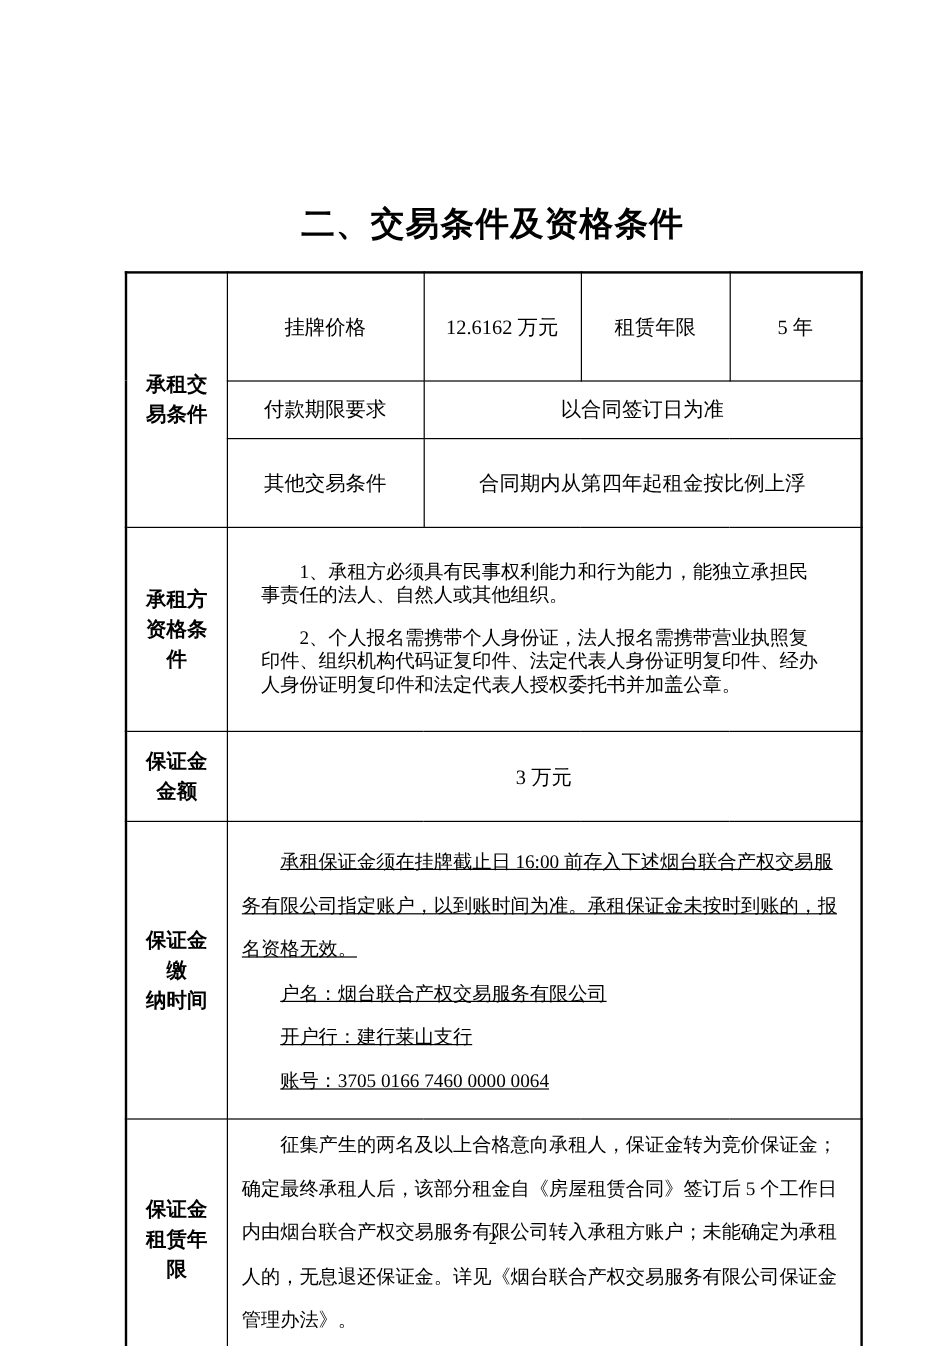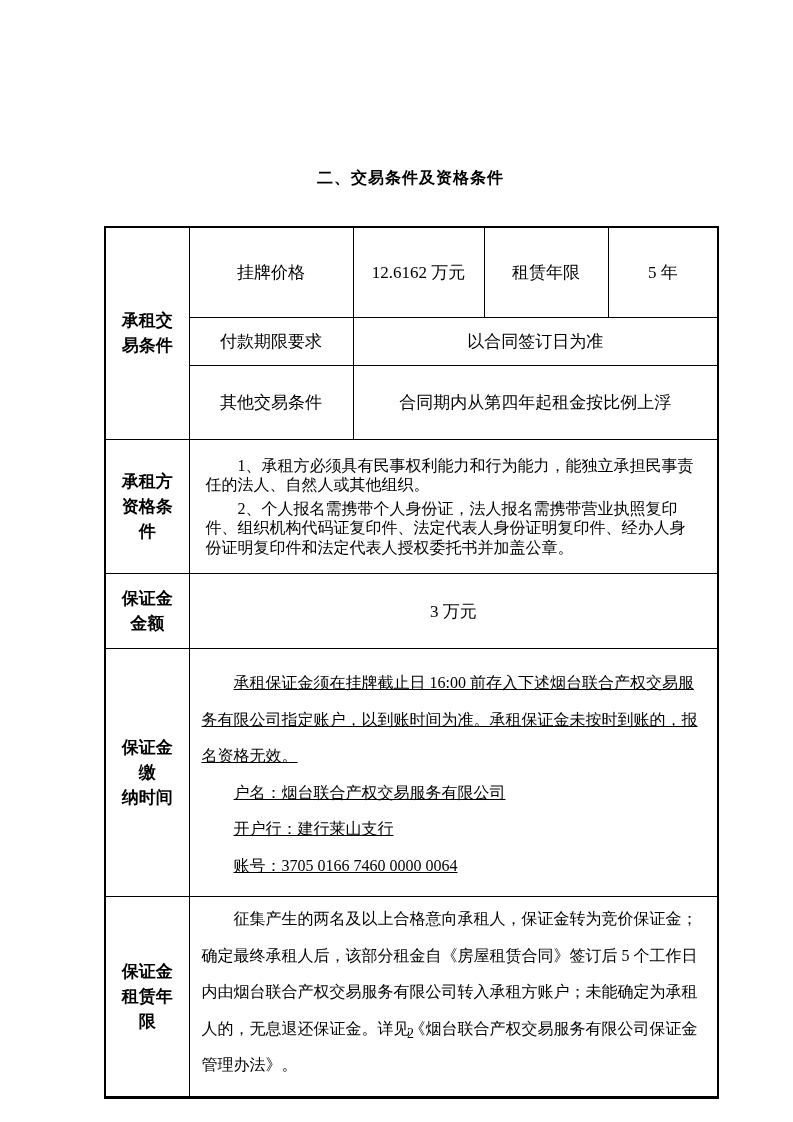--- a/index.html
+++ b/index.html
@@ -14,21 +14,21 @@
     font-family: "Liberation Serif", serif;
     color: #000000;
     overflow: hidden;
   }
   .page-title {
     position: absolute;
     top: 168px;
     left: 104px;
     width: 613px;
     text-align: center;
-    font-size: 16px;
+    font-size: 28px;
     font-weight: bold;
     letter-spacing: 1px;
   }
   .doc-table {
     position: absolute;
     top: 226px;
     left: 104px;
     width: 613px;
     border-collapse: collapse;
     table-layout: fixed;
@@ -54,21 +54,21 @@
     vertical-align: middle;
     font-size: 17px;
   }
   .text-cell {
     vertical-align: top;
     font-size: 16px;
     padding: 3px 10px 3px 10px;
     text-align: left;
   }
   .text-cell.tight p {
-    margin: 4px;
+    margin: 16px;
     text-indent: 2em;
     line-height: 19.5px;
   }
   .text-cell.loose {
     padding-top: 16px;
     text-decoration: underline;
   }
   .text-cell.loose p {
     margin: 0;
     text-indent: 2em;

